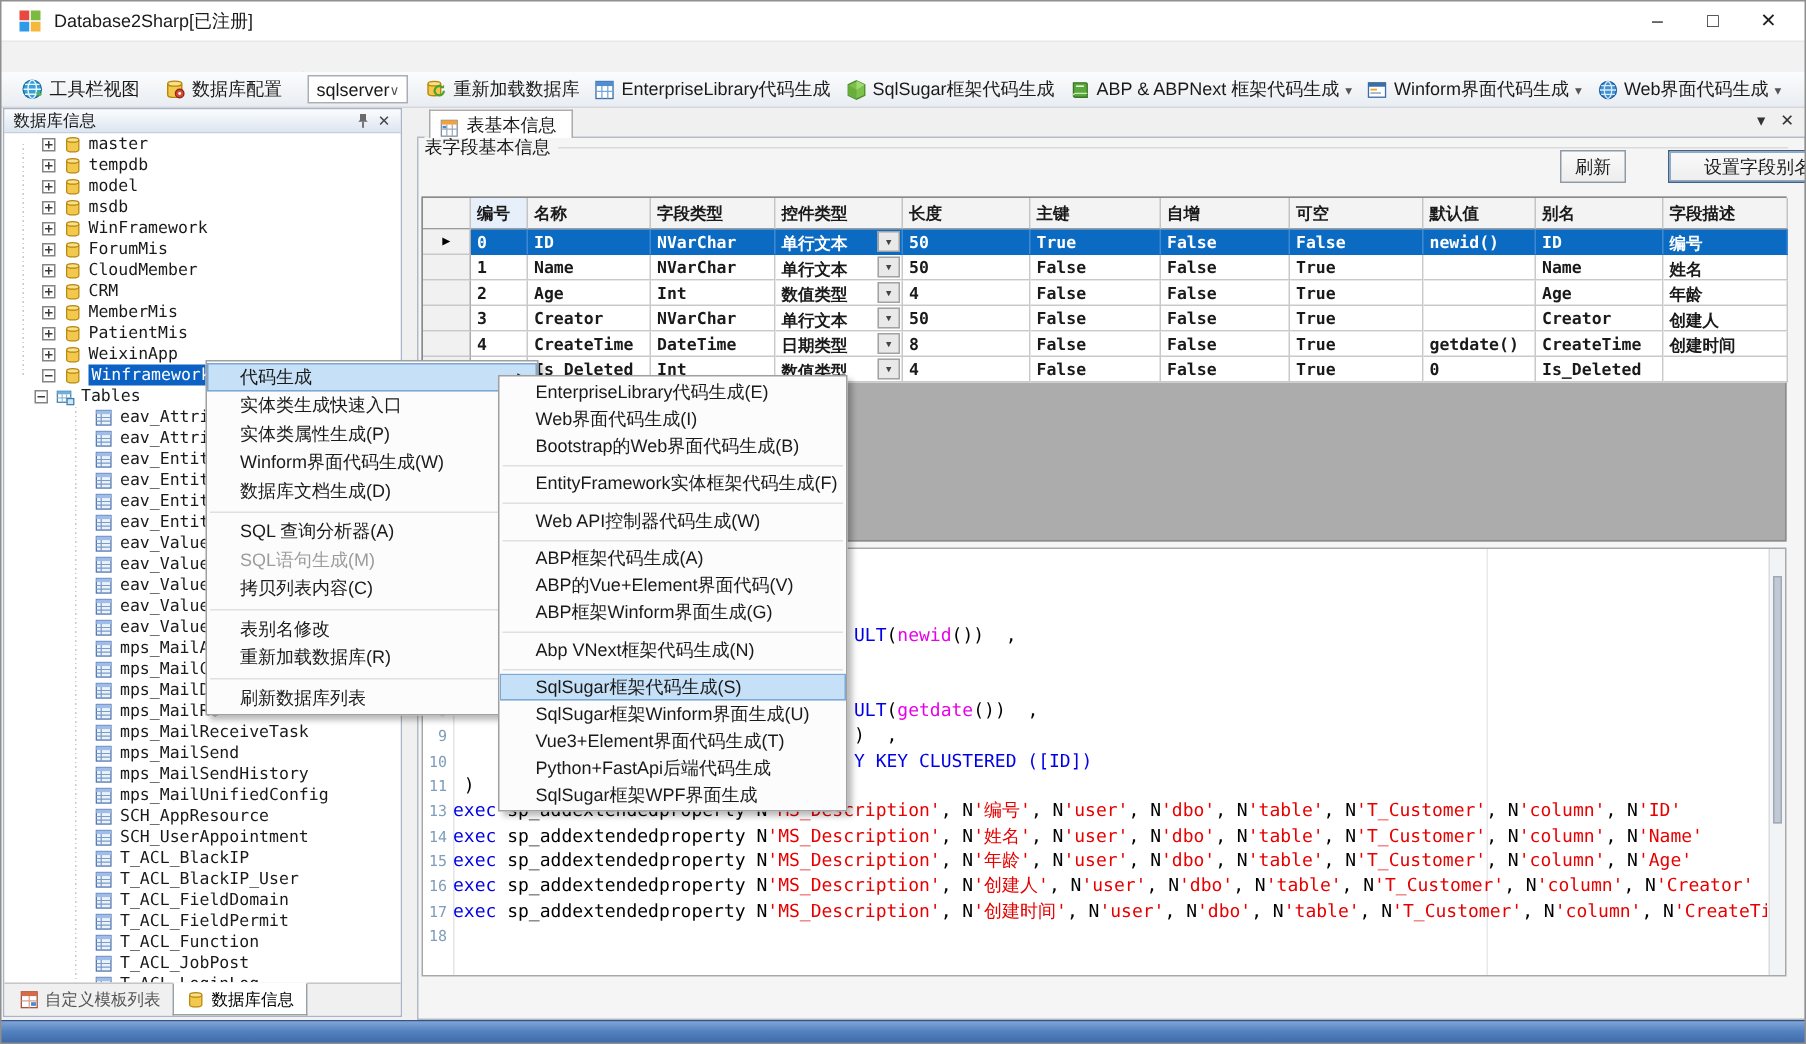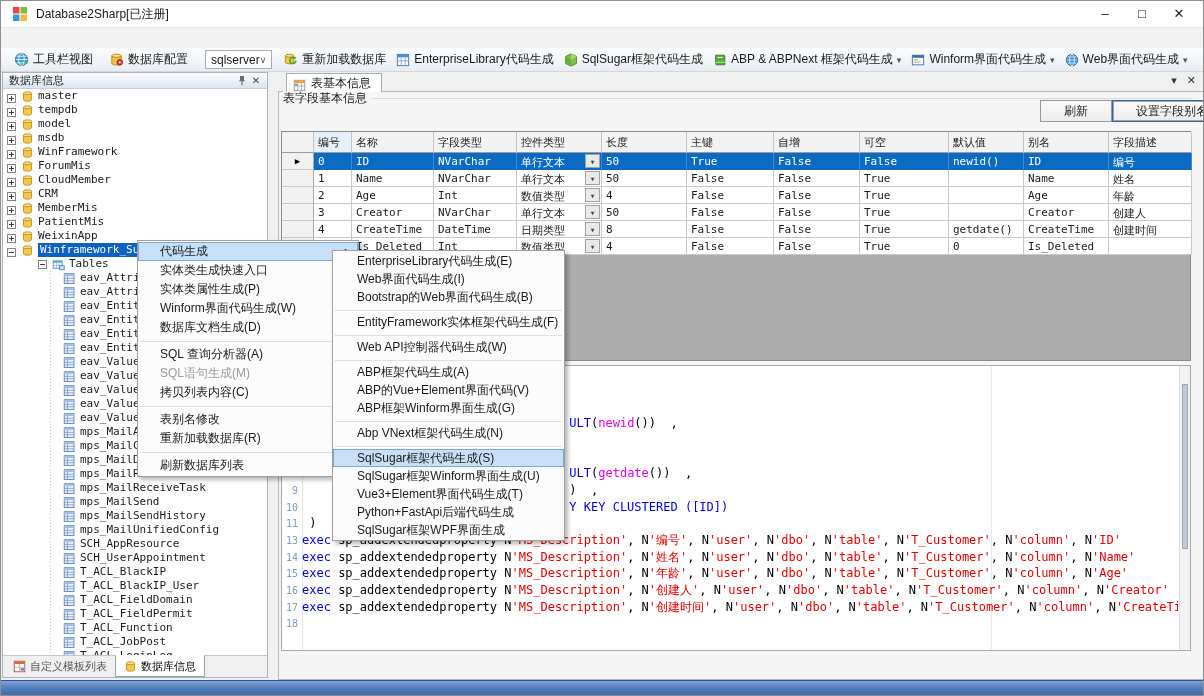--- a/index.html
+++ b/index.html
@@ -39,21 +39,21 @@
   #dock-header { position:absolute; left:0; top:0; right:0; height:16px;
                  background:linear-gradient(#FBFCFE,#DCE5F0); border-bottom:1px solid #C6CFDC;
                  display:flex; align-items:center; padding:0 4px 0 6px; }
   #dock-header .dtitle { flex:1; font-size:11px; }
   .hico { width:14px; height:13px; display:flex; align-items:center; justify-content:center; color:#444; font-size:10px; }
   #tree { position:absolute; left:0; top:16px; right:0; bottom:22px; overflow:hidden;
           font-family:"DejaVu Sans Mono", monospace; font-size:11px; background:#fff; }
   .tguide { position:absolute; width:1px;
             background-image:repeating-linear-gradient(to bottom,#C9C9C9 0 1px, transparent 1px 3px); }
   .trow { height:14px; display:flex; align-items:center; white-space:nowrap; position:relative; }
-  .lv0 { padding-left:4px;align-items:flex-end; } .lv1 { padding-left:35px; } .lv2 { padding-left:60px; }
+  .lv0 { padding-left:25px; } .lv1 { padding-left:20px; } .lv2 { padding-left:60px; }
   .expander { width:9px; height:9px; border:1px solid #848484; background:#fff; margin-right:5px;
               position:relative; flex:0 0 9px; }
   .expander::before { content:""; position:absolute; left:1px; right:1px; top:3px; height:1px; background:#3A3A3A; }
   .expander.plus::after { content:""; position:absolute; top:1px; bottom:1px; left:3px; width:1px; background:#3A3A3A; }
   .ticon { margin-right:4px; flex:0 0 auto; }
   .tlabel { line-height:14px; }
   .tlabel.sel { background:#0B61C4; color:#fff; padding:0 2px; }
   #dock-tabs { position:absolute; left:0; right:0; bottom:0; height:22px; background:#F0F0F0;
                border-top:1px solid #C6C6C6; display:flex; align-items:stretch; padding-left:2px; }
   .dtab { display:flex; align-items:center; gap:4px; padding:0 8px; font-size:11px; color:#555; }
@@ -64,28 +64,28 @@
                   background:#F5F5F5; border:1px solid #B3BAC5; }
   #main-tab { position:absolute; left:286px; top:73px; height:19px; background:#fff;
               border:1px solid #ACACAC; border-bottom:none; display:flex; align-items:flex-end; gap:5px;
               padding:0 10px 0 6px; z-index:2; }
   #tab-controls { position:absolute; top:74px; right:8px; display:flex; gap:10px; z-index:2; }
   #tab-controls span { font-size:11px; color:#333; }
   #group-line { position:absolute; left:360px; top:98px; width:832px; height:1px; background:#DBDBDB; }
   #group-label { position:absolute; left:283px; top:91px; background:#F5F5F5; padding-right:5px; line-height:14px; }
   .formbtn { position:absolute; top:100px; height:22px; background:linear-gradient(#FAFAFA,#EDEDED);
              border:1px solid #8E9AA6; text-align:center; line-height:20px; font-size:12px; }
-  #refresh-btn { left:1040px; width:72px; }
+  #refresh-btn { left:1040px; width:44px; }
   #alias-btn { left:1112px; width:100px; border:1px solid #3E6188; box-shadow:inset 0 0 0 1px #8FA9C4;padding-left:20px; }
 
   
   #grid { position:absolute; left:281px; top:131px; width:910px; height:230px;
           background:#ACACAC; border:1px solid #8A8A8A;
           font-family:"DejaVu Sans Mono", monospace; font-size:11px; }
-  .gr { display:flex; }
+  .gr { display:flex;font-weight:bold; }
   .gr > * { flex:0 0 auto; overflow:hidden; white-space:nowrap; }
   .gr > :nth-child(1){width:32px} .gr > :nth-child(2){width:38px} .gr > :nth-child(3){width:82px}
   .gr > :nth-child(4){width:83px} .gr > :nth-child(5){width:85px} .gr > :nth-child(6){width:85px}
   .gr > :nth-child(7){width:87px} .gr > :nth-child(8){width:86px} .gr > :nth-child(9){width:89px}
   .gr > :nth-child(10){width:75px} .gr > :nth-child(11){width:85px} .gr > :nth-child(12){width:83px}
   .hrow { height:21px; }
   .hcell { background:#F3F3F3; border-right:1px solid #C4C4C4; border-bottom:1px solid #9C9C9C;
            padding:3px 0 0 4px; }
   .hrow > :nth-child(2) { background:#E7F0FA; }
   .grow { height:17px; }

